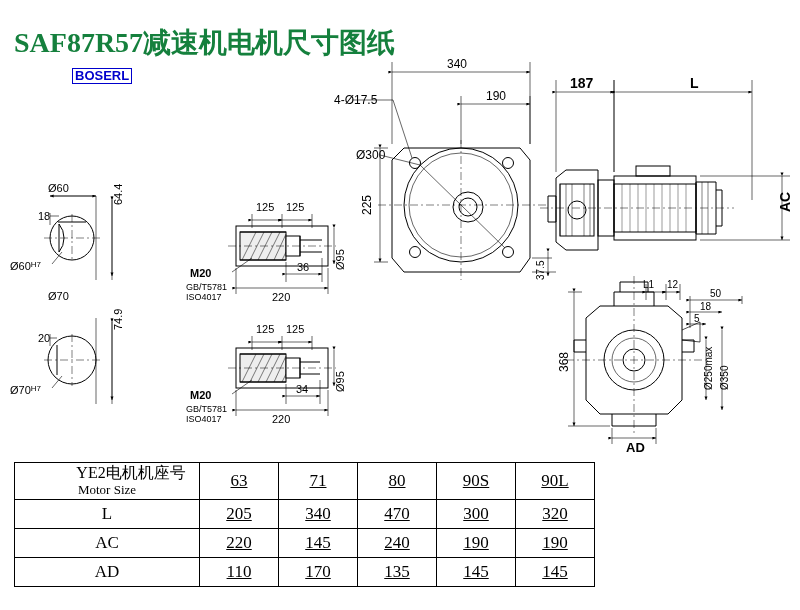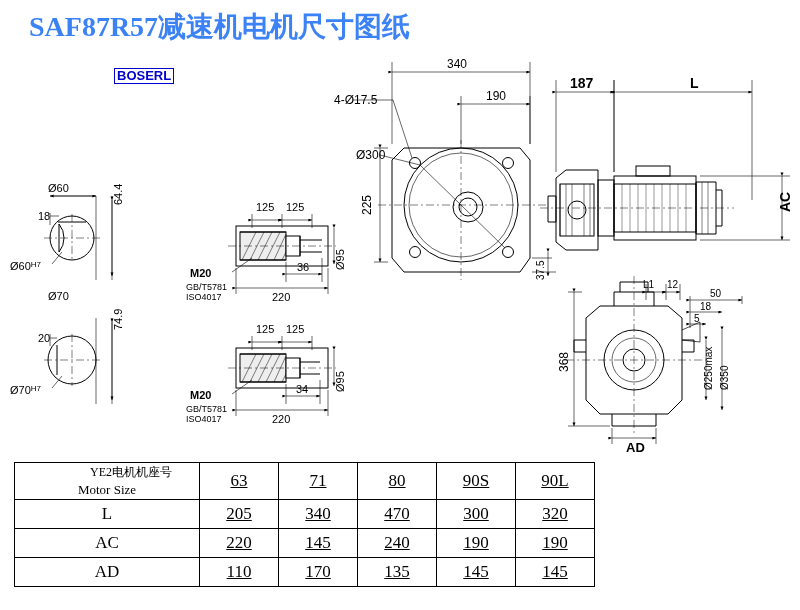--- a/index.html
+++ b/index.html
@@ -15,41 +15,39 @@
     overflow: hidden;
   }
   #root {
     position: relative;
     width: 800px;
     height: 610px;
   }
   .title {
     position: absolute;
     left: 14px;
-    top: 8px;
+    top: 24px;
     font-size: 28px;
     font-weight: bold;
     font-family: "Liberation Serif", serif;
-    color: #3b82f6;
+    color: #15803d;
     letter-spacing: 0px;
     white-space: nowrap;
-    margin-left: 15px;
   }
   .brand {
     position: absolute;
     left: 72px;
     top: 68px;
     font-size: 13px;
     font-weight: bold;
     color: #0000cc;
     font-family: "Liberation Sans", sans-serif;
     border: 1px solid #0000cc;
     padding: 0px 2px;
     line-height: 14px;
-    margin-left: 42px;
   }
   svg.draw {
     position: absolute;
     left: 0;
     top: 0;
     width: 800px;
     height: 610px;
   }
   
   .spec-table {
@@ -75,21 +73,21 @@
   }
   .spec-table td.hdr-cn {
     font-size: 16px;
     line-height: 18px;
   }
   .hdr-two {
     display: block;
     font-size: 13px;
     line-height: 17px;
   }
-  .hdr-two.cn { font-size: 12px; margin-left: 48px; }
+  .hdr-two.cn { font-size: 16px; margin-left: 48px; }
 </style>
 </head>
 <body>
 
 <div id="root">
 
   <div class="title">SAF87R57减速机电机尺寸图纸</div>
   <div class="brand">BOSERL</div>
 
   <svg class="draw" viewBox="0 0 800 610" xmlns="http://www.w3.org/2000/svg">

